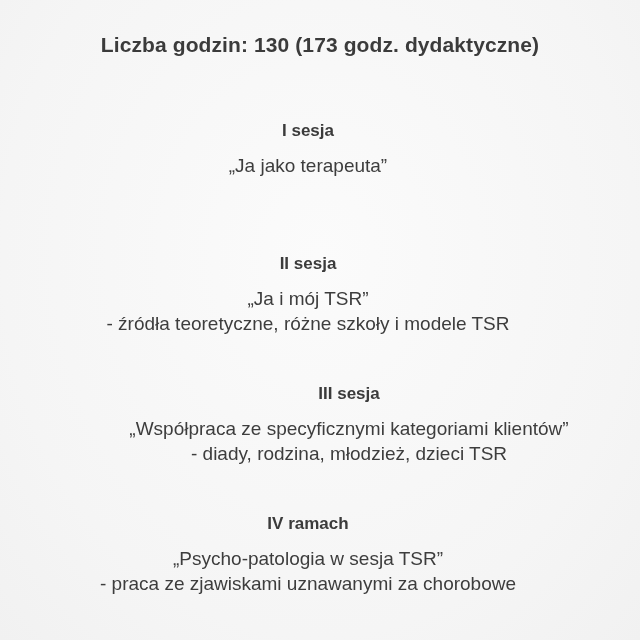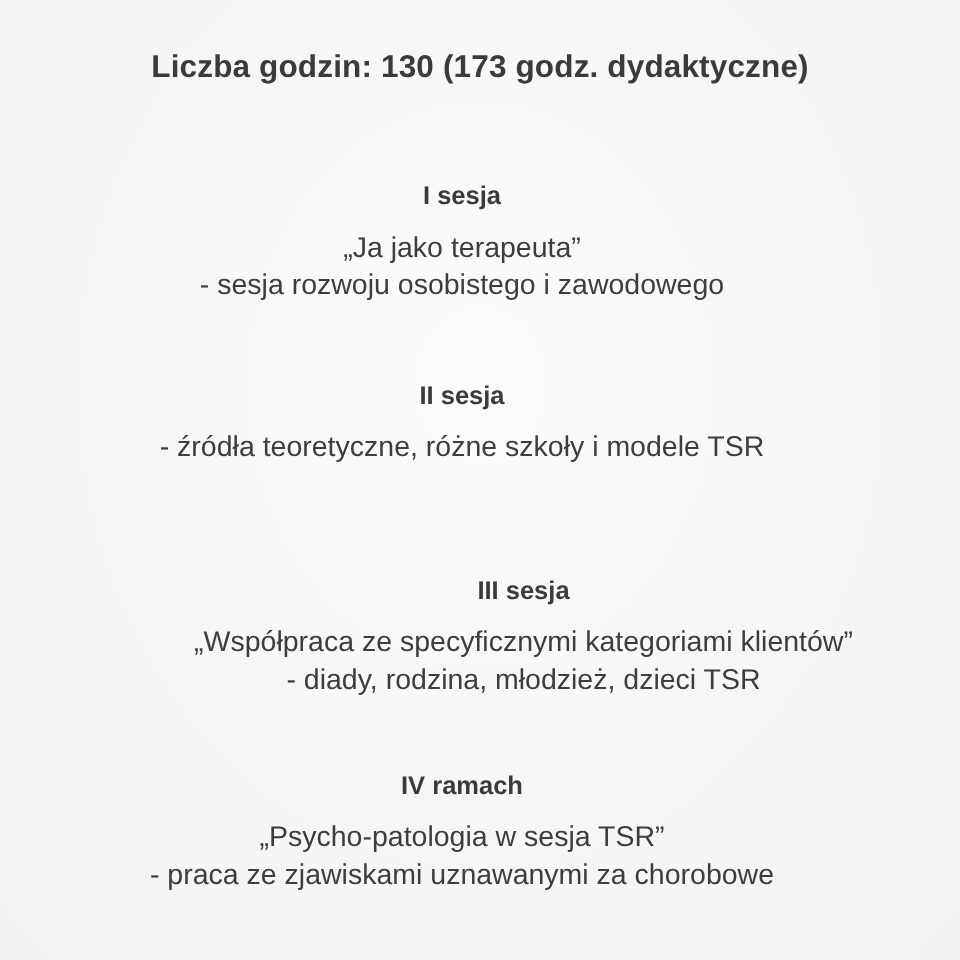--- a/index.html
+++ b/index.html
@@ -58,25 +58,25 @@
 </head>
 <body>
 
 <div class="page">
 
   <div class="title">Liczba godzin: 130 (173 godz. dydaktyczne)</div>
 
   <div class="session" id="s1">
     <div class="session-heading">I sesja</div>
     <div class="session-title">„Ja jako terapeuta”</div>
-    <div class="session-desc">- sesja rozwoju osobistego i zawodowego</div>
   </div>
 
   <div class="session" id="s2">
     <div class="session-heading">II sesja</div>
+    <div class="session-title">„Ja i mój TSR”</div>
     <div class="session-desc">- źródła teoretyczne, różne szkoły i modele TSR</div>
   </div>
 
   <div class="session" id="s3">
     <div class="session-heading">III sesja</div>
     <div class="session-title">„Współpraca ze specyficznymi kategoriami klientów”</div>
     <div class="session-desc">- diady, rodzina, młodzież, dzieci TSR</div>
   </div>
 
   <div class="session" id="s4">

